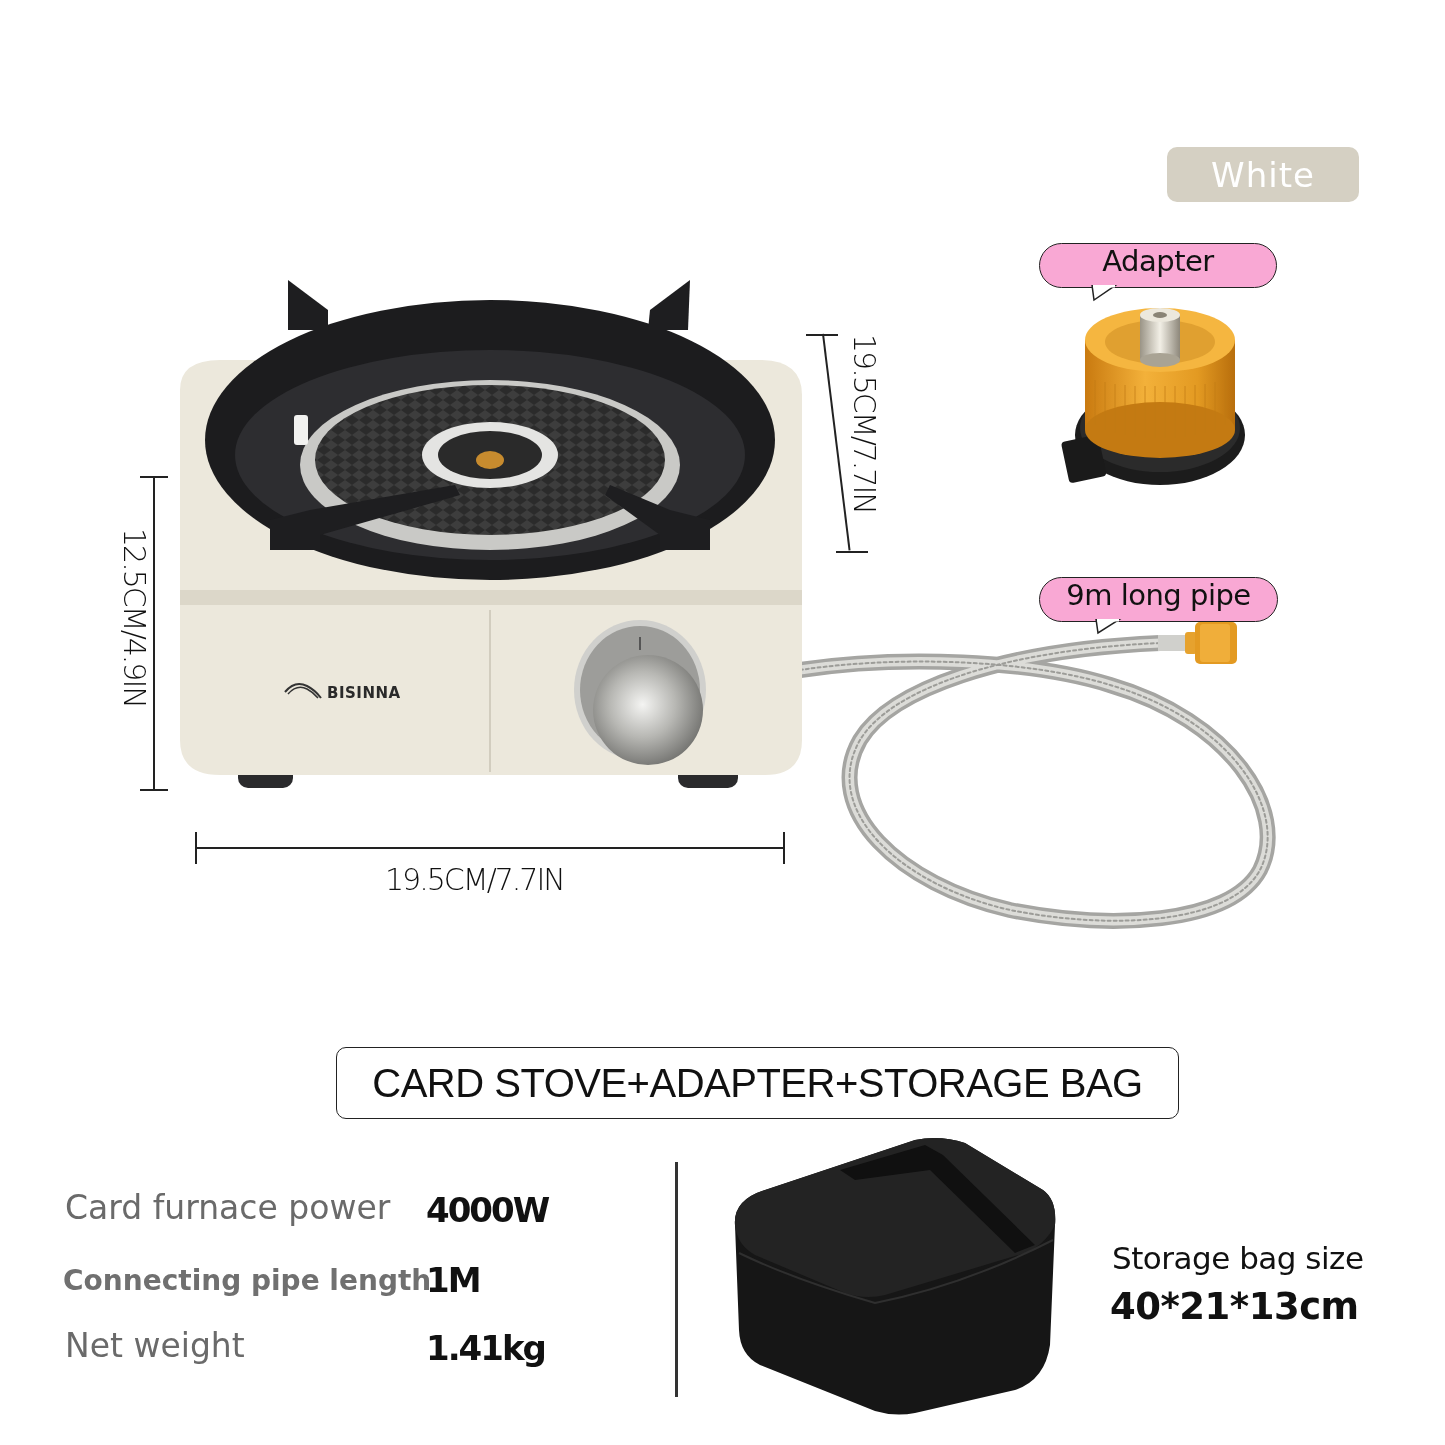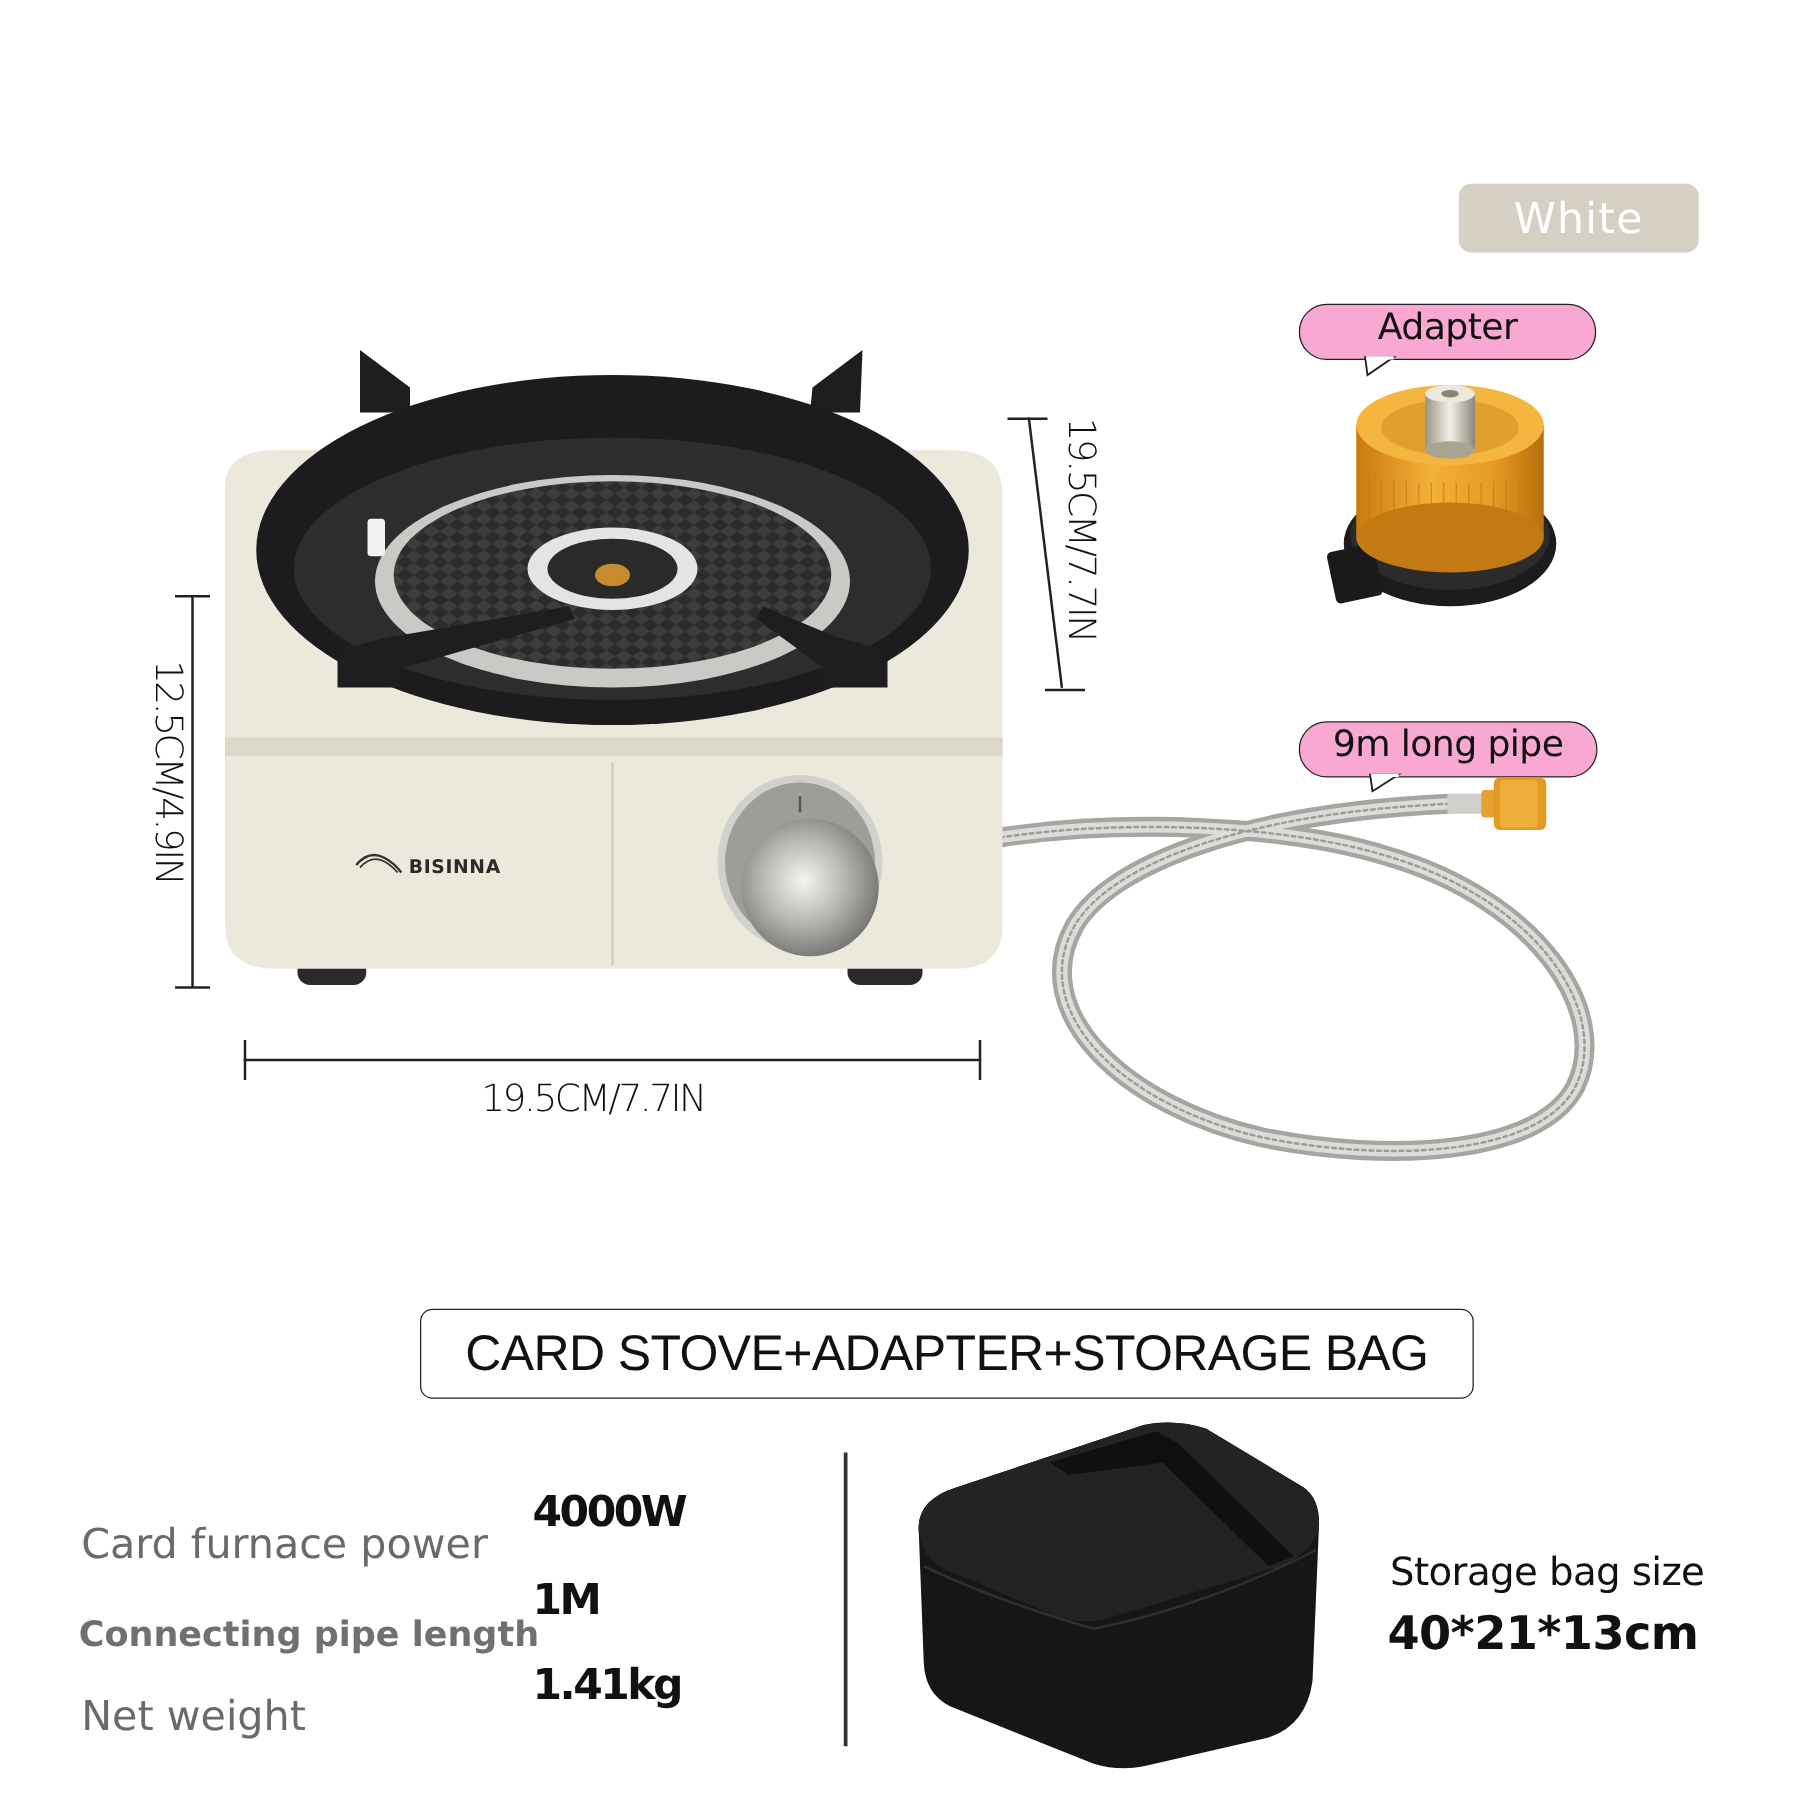--- a/index.html
+++ b/index.html
@@ -36,21 +36,21 @@
 
   
   .title-box {
     left: 336px; top: 1047px; width: 843px; height: 72px;
     border: 1.5px solid #222; border-radius: 10px;
     font-family: "Liberation Sans", sans-serif; font-size: 40px; color: #111;
     display: flex; align-items: center; justify-content: center; letter-spacing: -0.5px;
   }
 
   
-  .spec-label { color: #6a6a6a; font-size: 33px; white-space: nowrap; margin-top: 27px; }
+  .spec-label { color: #6a6a6a; font-size: 33px; white-space: nowrap; }
   .spec-label.small { font-size: 28px; font-weight: bold; color: #707070; }
   .spec-value { color: #111; font-size: 34px; font-weight: bold; letter-spacing: -2px; white-space: nowrap; }
 
   .divider-v { left: 675px; top: 1162px; width: 3px; height: 235px; background: #333; }
 
   .bag-title { left: 1112px; top: 1240px; font-size: 31px; color: #111; white-space: nowrap; letter-spacing: -0.5px; }
   .bag-size { left: 1110px; top: 1285px; font-size: 37px; font-weight: bold; color: #111; white-space: nowrap; letter-spacing: -0.5px; }
 </style>
 </head>
 <body>

